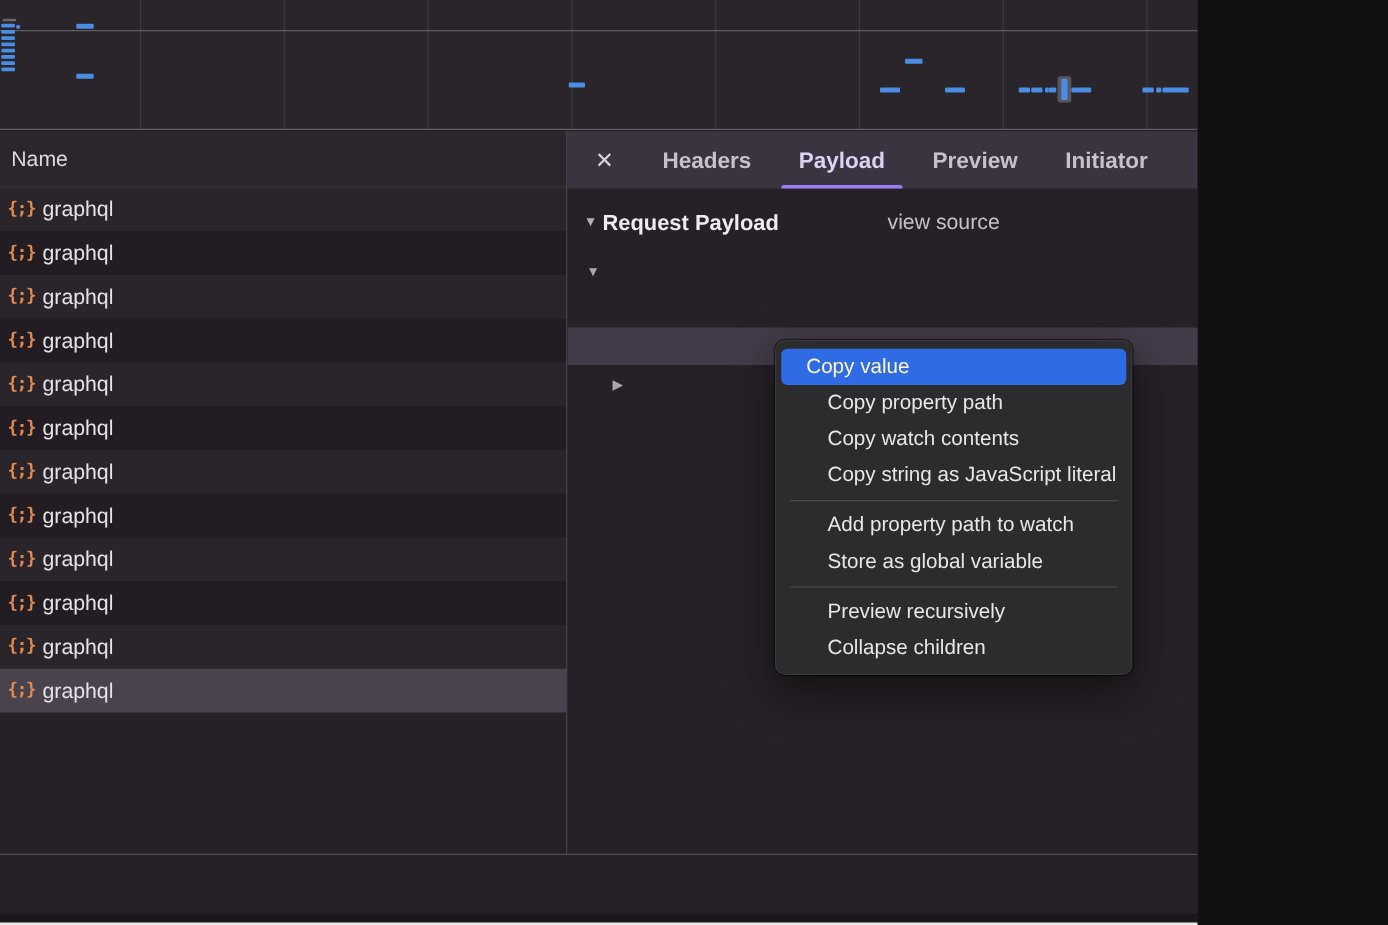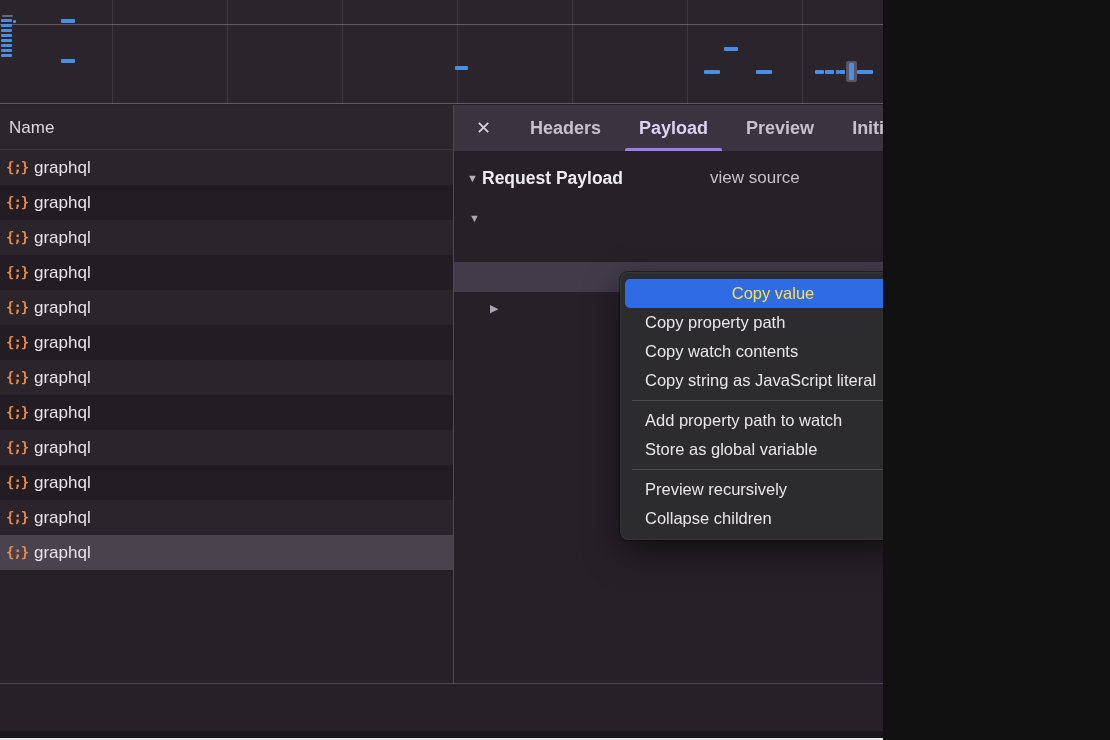--- a/index.html
+++ b/index.html
@@ -1,16 +1,16 @@
 <!DOCTYPE html>
 <html><head>
 <meta charset="utf-8">
 <style>
   html,body{margin:0;padding:0;background:#111;}
-  .screen{position:relative;width:883px;height:740px;background:#262127;overflow:hidden;
+  .screen{position:relative;width:958px;height:740px;background:#262127;overflow:hidden;
           font-family:"Liberation Sans",sans-serif;-webkit-font-smoothing:antialiased;}
 
   
   .overview{position:absolute;left:0;top:0;width:1110px;height:104px;background:#29252a;}
   .grid-v{position:absolute;top:0;width:1px;height:104px;background:#3c3841;}
   .hline{position:absolute;left:0;width:1110px;height:1px;background:#7d7a81;opacity:.65;}
   .bar{position:absolute;border-radius:1px;}
   .scrubber{position:absolute;border-radius:2px;}
   .scrubber-inner{position:absolute;border-radius:1px;}
 
@@ -55,22 +55,22 @@
   .trow.selected{background:#423c4a;}
   .tri{position:absolute;color:#aba7b0;font-size:11px;font-family:"Liberation Sans",sans-serif;}
   .tri.root{left:15px;top:1px;}
   .tri.child{left:36px;top:1px;}
 
   
   .context-menu{position:absolute;left:620px;top:272px;width:286px;background:#2c2b2e;
       border-radius:8px;padding:7px 0;box-sizing:border-box;
       box-shadow:0 0 0 1px rgba(0,0,0,.45), 0 12px 34px rgba(0,0,0,.55), inset 0 0 0 1px rgba(255,255,255,.06);
       font-size:16.5px;color:#e9e6ea;z-index:50;}
-  .menu-item{height:29px;line-height:29px;padding-left:25px;white-space:nowrap;}
-  .menu-item.hl{background:#2e6be5;color:#fde047;border-radius:5px;margin:0 5px;padding-left:20px;text-align:center;}
+  .menu-item{height:29px;line-height:29px;padding-left:42px;white-space:nowrap;}
+  .menu-item.hl{background:#2e6be5;color:#fef9c3;border-radius:5px;margin:0 5px;padding-left:20px;}
   .menu-sep{height:1px;background:#4c4a4e;margin:5px 12px;}
 </style>
 </head>
 <body>
 
 <div class="screen">
 
   <div class="overview" id="overview">
       <div class="grid-v" style="left: 112px;"></div>
       <div class="grid-v" style="left: 227px;"></div>

